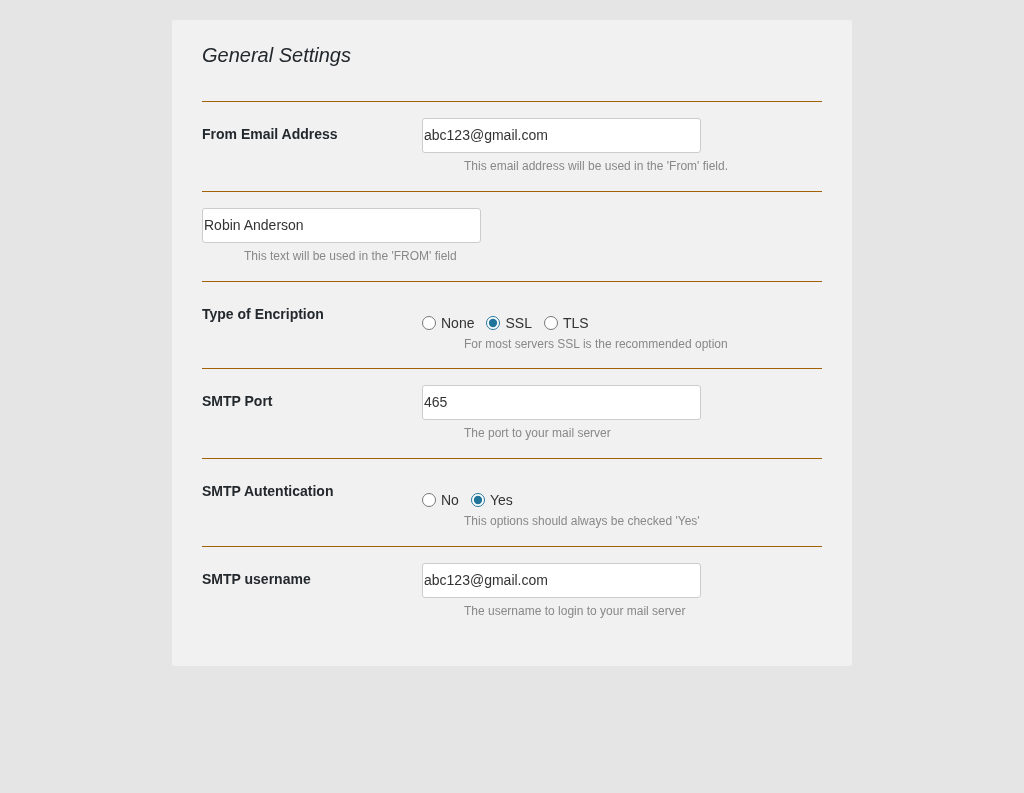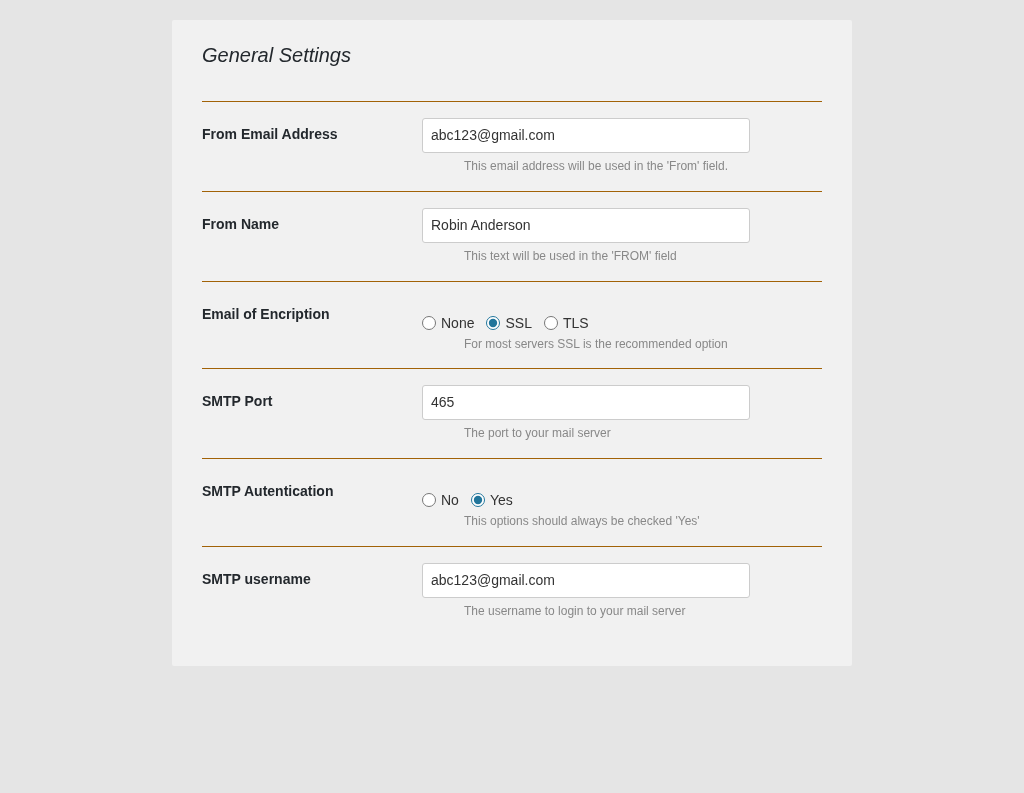--- a/index.html
+++ b/index.html
@@ -55,22 +55,22 @@
       color: #23282d;
       padding-top: 7px;
       line-height: 1.4;
     }
 
     .form-field {
       flex: 1;
     }
 
     .form-input {
-      width: 328px;
-      padding: 6px 8px;
+      width: 279px;
+      padding: 6px 1px;
       border: 1px solid #ccc;
       border-radius: 3px;
       background: #fff;
       font-size: 14px;
       color: #333;
       outline: none;
       line-height: 1.5;
     }
 
     .form-description {
@@ -113,30 +113,29 @@
 
   <div class="form-row">
     <div class="form-label">From Email Address</div>
     <div class="form-field">
       <input type="text" class="form-input" value="abc123@gmail.com" style="">
       <div class="form-description">This email address will be used in the 'From' field.</div>
     </div>
   </div>
 
   <div class="form-row">
-    <div class="form-label">From Name</div>
     <div class="form-field">
       <input type="text" class="form-input" value="Robin Anderson" style="">
       <div class="form-description">This text will be used in the 'FROM' field</div>
     </div>
   </div>
 
 
   <div class="form-row">
-    <div class="form-label">Email of Encription</div>
+    <div class="form-label">Type of Encription</div>
     <div class="form-field">
       <div class="radio-group">
         <label class="radio-option">
           <input type="radio" name="encryption" value="None" style="">
           <span>None</span>
         </label>
         <label class="radio-option">
           <input type="radio" name="encryption" value="SSL" checked="" style="">
           <span>SSL</span>
         </label>

